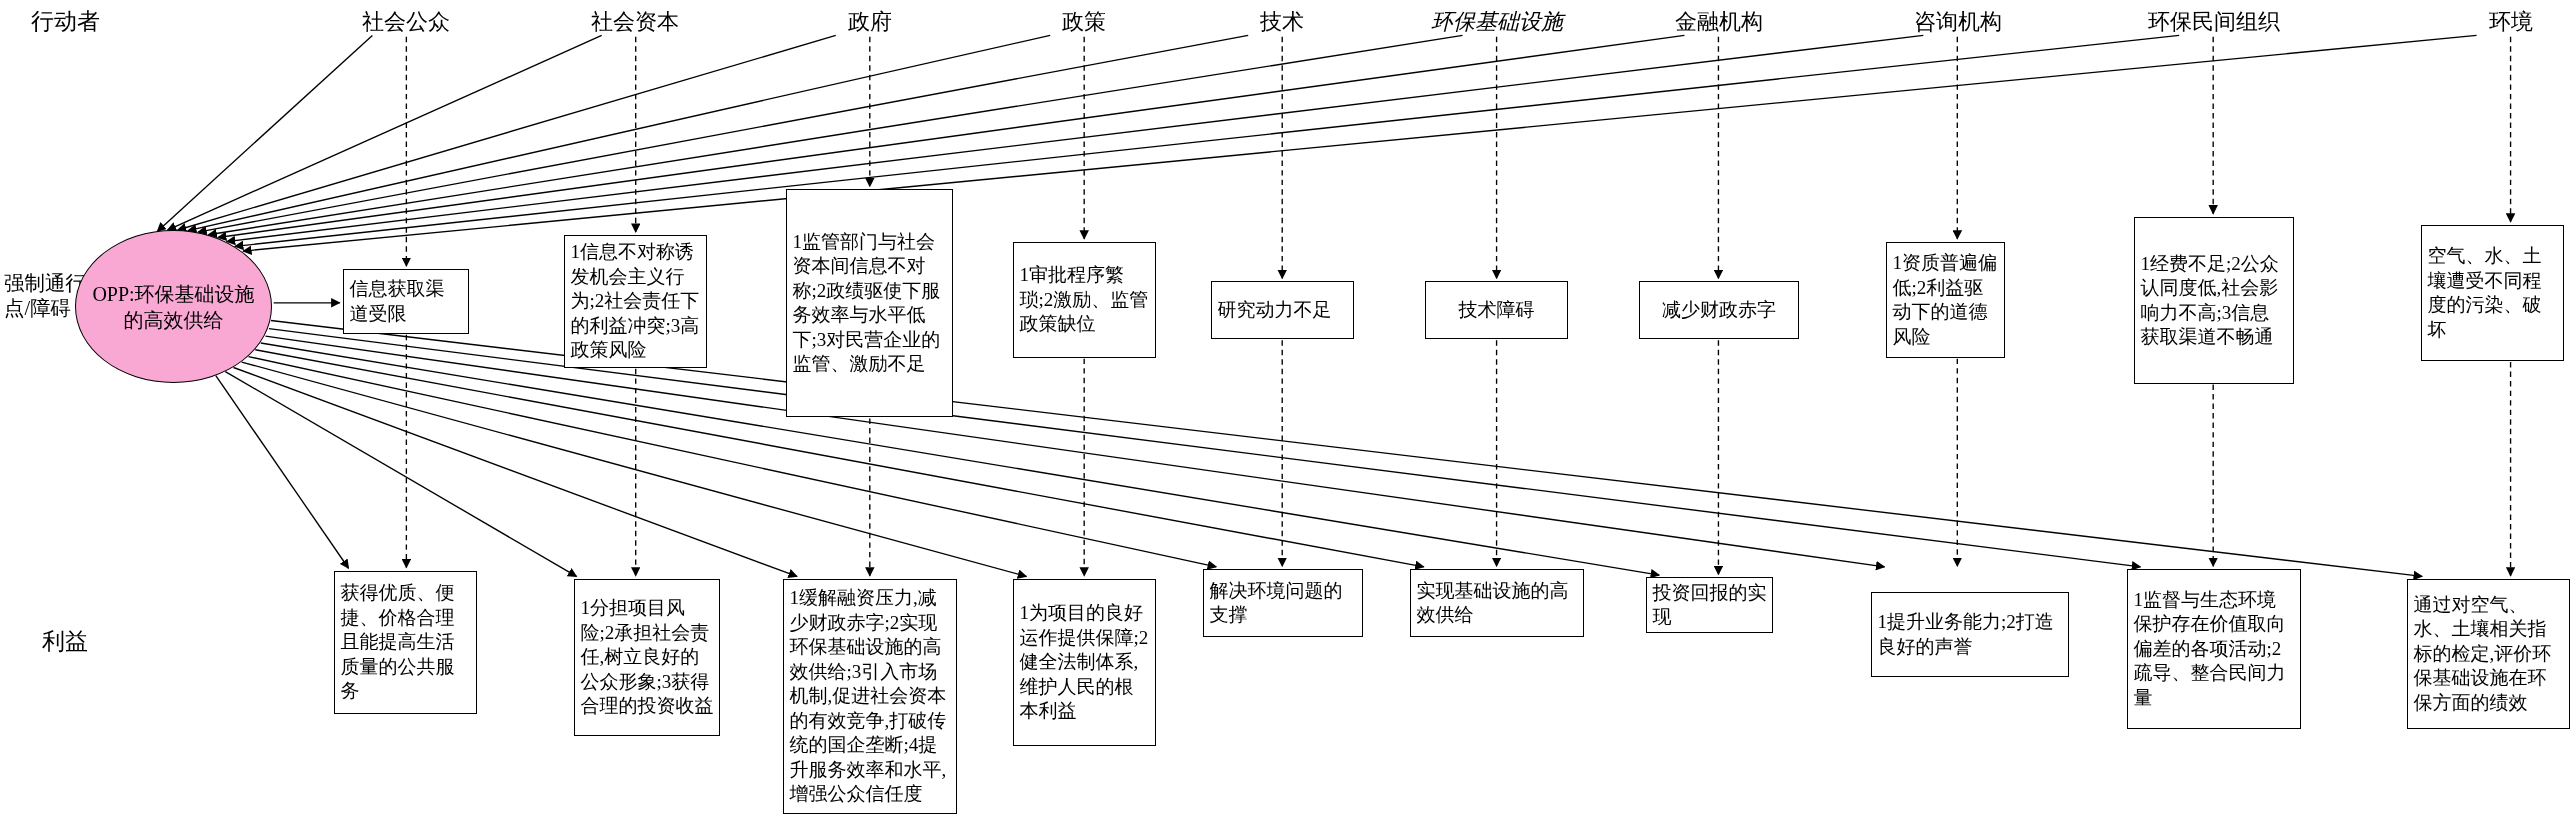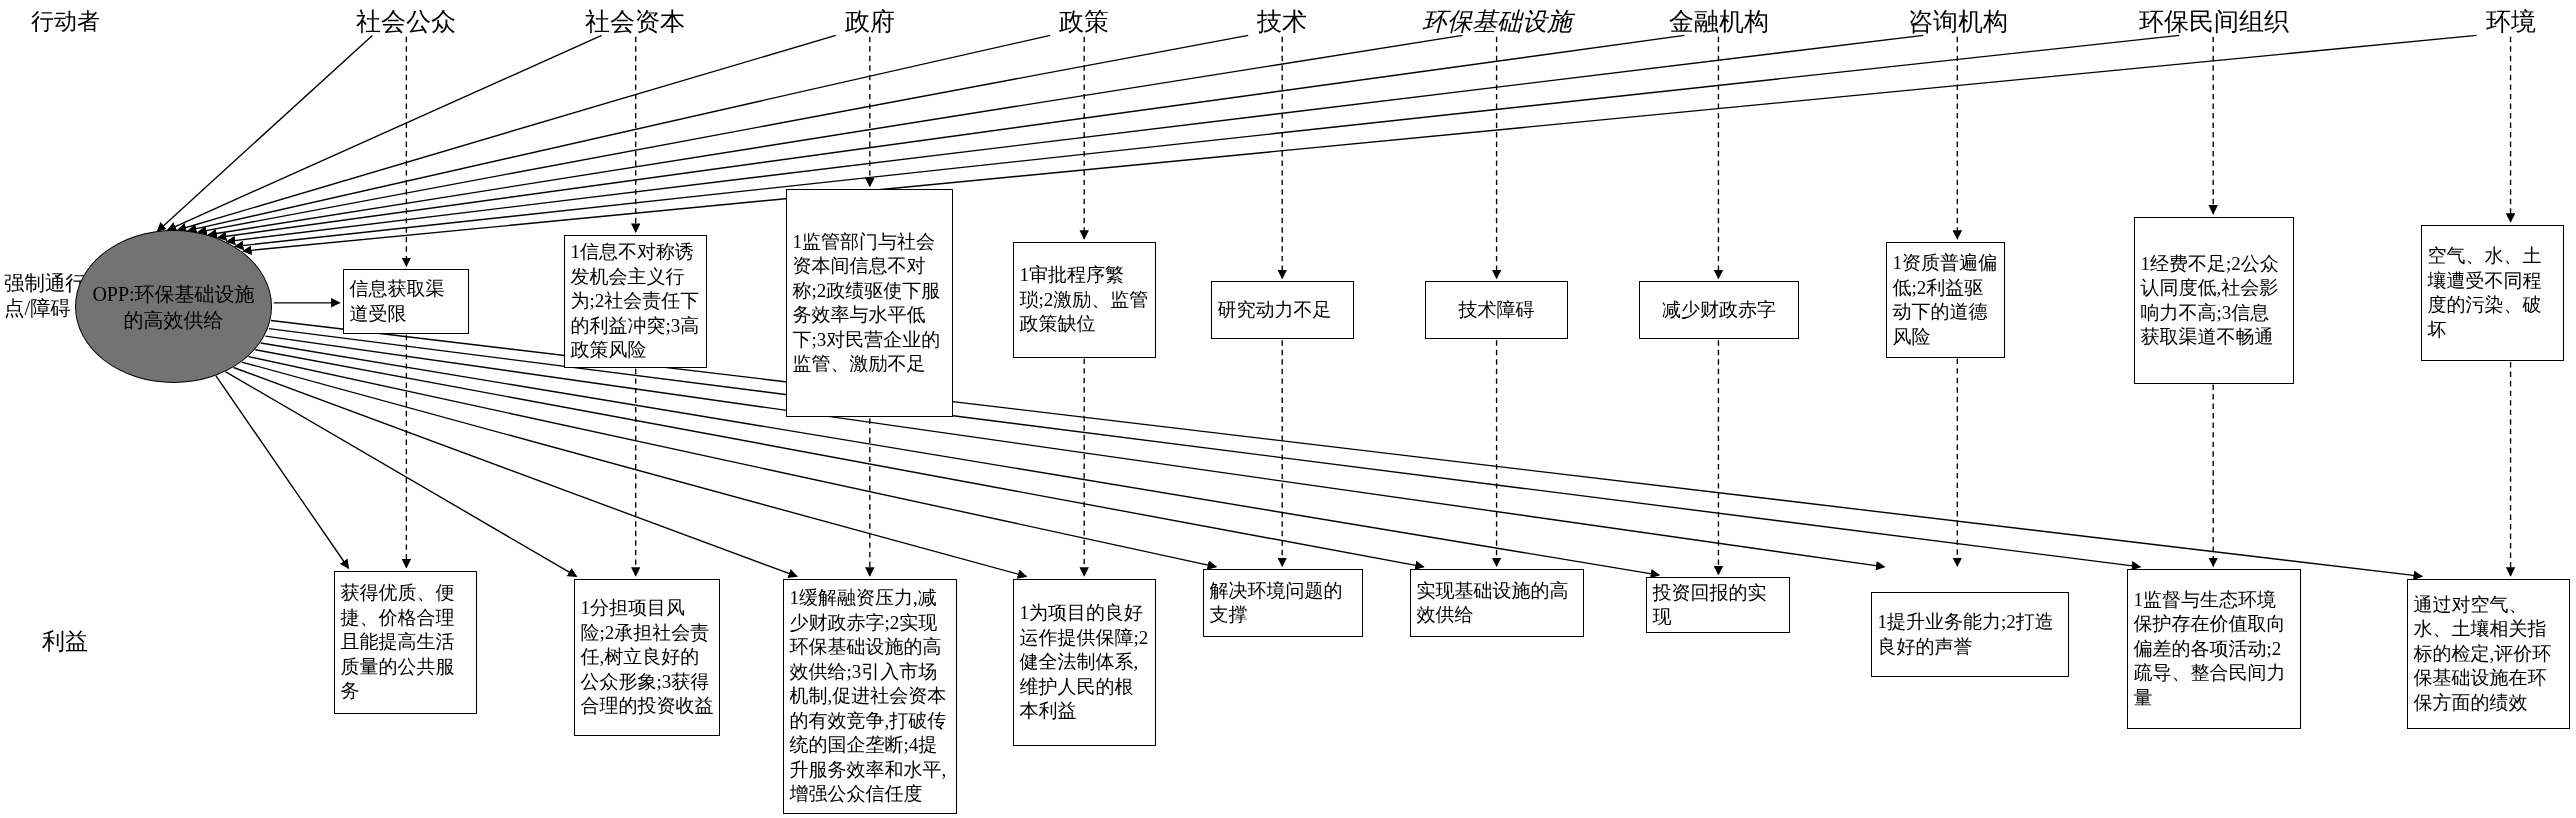--- a/index.html
+++ b/index.html
@@ -6,31 +6,31 @@
   .canvas{
     position:relative;width:2576px;height:818px;background:#fff;overflow:hidden;
     font-family:"Liberation Serif","DejaVu Serif",serif;color:#000;
   }
   svg.wires{position:absolute;left:0;top:0;width:2576px;height:818px;}
   svg.wires line{stroke:#000;stroke-width:2;}
   svg.wires line.d{stroke-dasharray:8 6;}
   .rowlabel{position:absolute;font-size:23px;line-height:27px;}
   .alabel{
     position:absolute;top:8.2px;transform:translateX(-50%);
-    font-size:25px;line-height:27px;white-space:nowrap;
+    font-size:22px;line-height:27px;white-space:nowrap;
   }
   .box{
     position:absolute;border:1.4px solid #000;background:#fff;box-sizing:border-box;
     display:flex;align-items:center;justify-content:flex-start;
     padding:2.7px 5.4px;font-size:19px;line-height:24.5px;text-align:left;
   }
   .box.center{justify-content:center;text-align:center;}
   .ellipse{
     position:absolute;left:75px;top:230px;width:197px;height:153px;
-    border:1.4px solid #000;border-radius:50%;background:#737373;box-sizing:border-box;
+    border:1.4px solid #000;border-radius:50%;background:#f9a8d4;box-sizing:border-box;
     display:flex;align-items:center;justify-content:center;text-align:center;
     font-size:20px;line-height:26px;padding:0 15px;
   }
 </style>
 </head>
 <body>
 
 <div class="canvas">
 
   <svg class="wires" viewBox="0 0 3783 1202">
@@ -114,19 +114,19 @@
   <div class="box" style="left:1886px;top:242px;width:119px;min-height:116px;">1资质普遍偏低;2利益驱动下的道德风险</div>
   <div class="box" style="left:2134px;top:217px;width:160px;min-height:167px;">1经费不足;2公众认同度低,社会影响力不高;3信息获取渠道不畅通</div>
   <div class="box" style="left:2421px;top:225px;width:143px;min-height:136px;">空气、水、土壤遭受不同程度的污染、破坏</div>
 
   <div class="box" style="left:334px;top:571px;width:143px;min-height:143px;">获得优质、便捷、价格合理且能提高生活质量的公共服务</div>
   <div class="box" style="left:562px;top:579px;width:146px;min-height:157px;margin-left:12px;">1分担项目风险;2承担社会责任,树立良好的公众形象;3获得合理的投资收益</div>
   <div class="box" style="left:783px;top:579px;width:174px;min-height:235px;">1缓解融资压力,减少财政赤字;2实现环保基础设施的高效供给;3引入市场机制,促进社会资本的有效竞争,打破传统的国企垄断;4提升服务效率和水平,增强公众信任度</div>
   <div class="box" style="left:1013px;top:579px;width:143px;min-height:167px;">1为项目的良好运作提供保障;2健全法制体系,维护人民的根本利益</div>
   <div class="box" style="left:1203px;top:569px;width:160px;min-height:68px;">解决环境问题的支撑</div>
   <div class="box" style="left:1410px;top:569px;width:174px;min-height:68px;">实现基础设施的高效供给</div>
-  <div class="box" style="left:1646px;top:577px;width:144px;min-height:53px;">投资回报的实现</div>
+  <div class="box" style="left:1646px;top:577px;width:127px;min-height:53px;">投资回报的实现</div>
   <div class="box" style="left:1871px;top:592px;width:198px;min-height:85px;">1提升业务能力;2打造良好的声誉</div>
   <div class="box" style="left:2127px;top:569px;width:174px;min-height:160px;">1监督与生态环境保护存在价值取向偏差的各项活动;2疏导、整合民间力量</div>
   <div class="box" style="left:2407px;top:579px;width:163px;min-height:150px;">通过对空气、水、土壤相关指标的检定,评价环保基础设施在环保方面的绩效</div>
 
 </div>
 
 
 </body></html>

